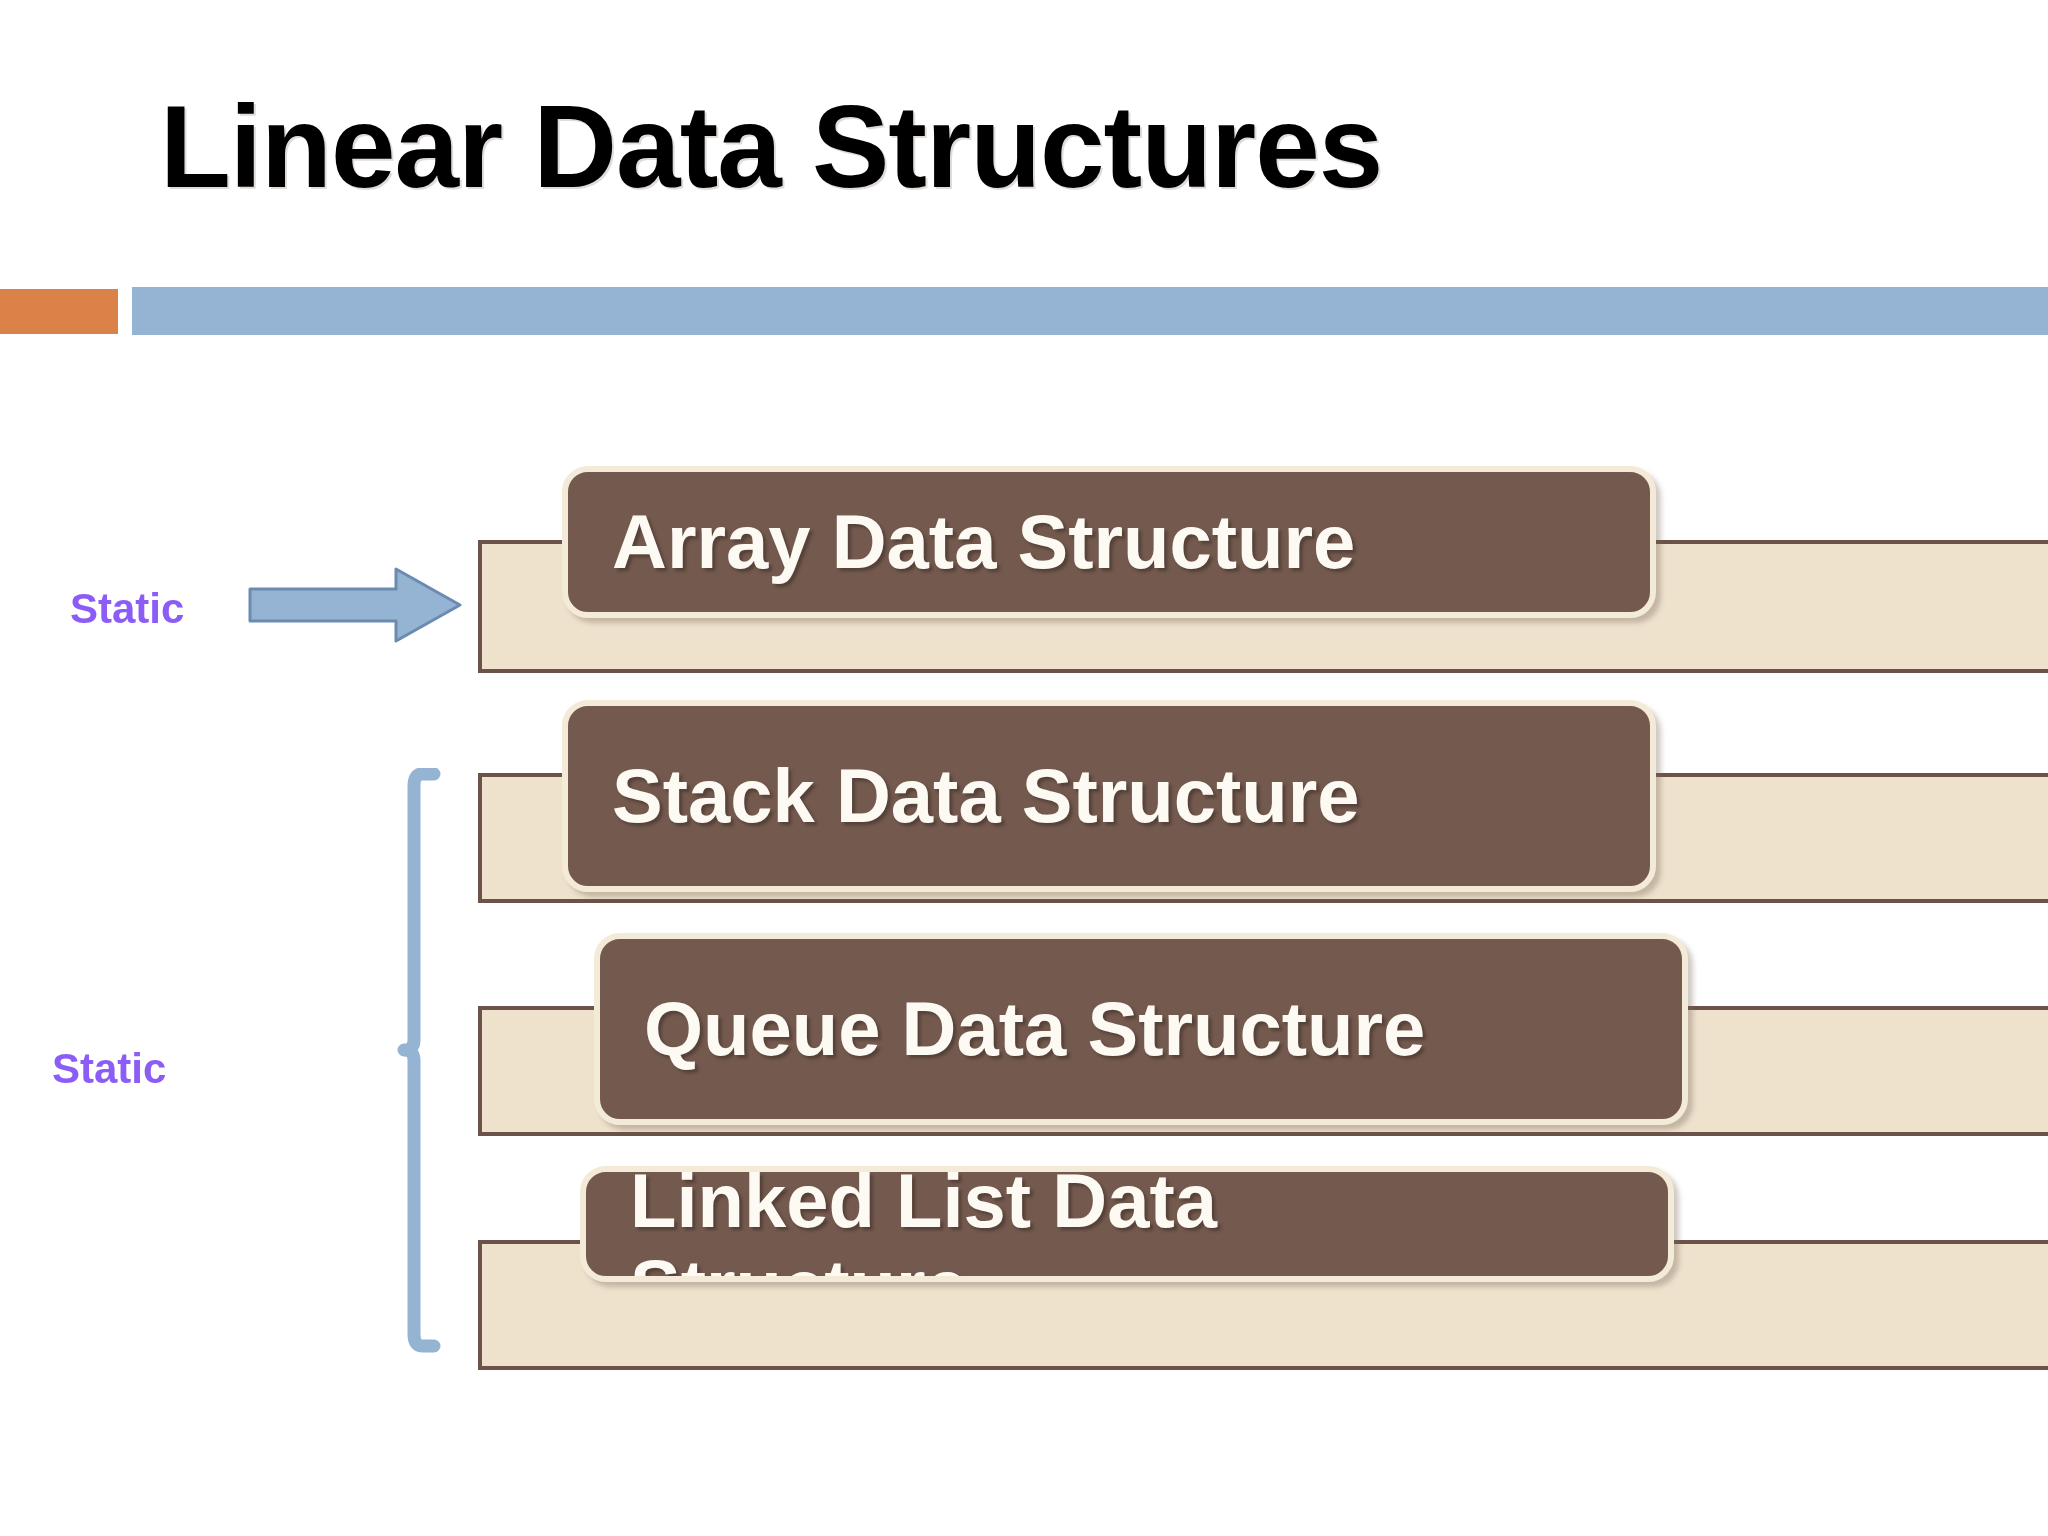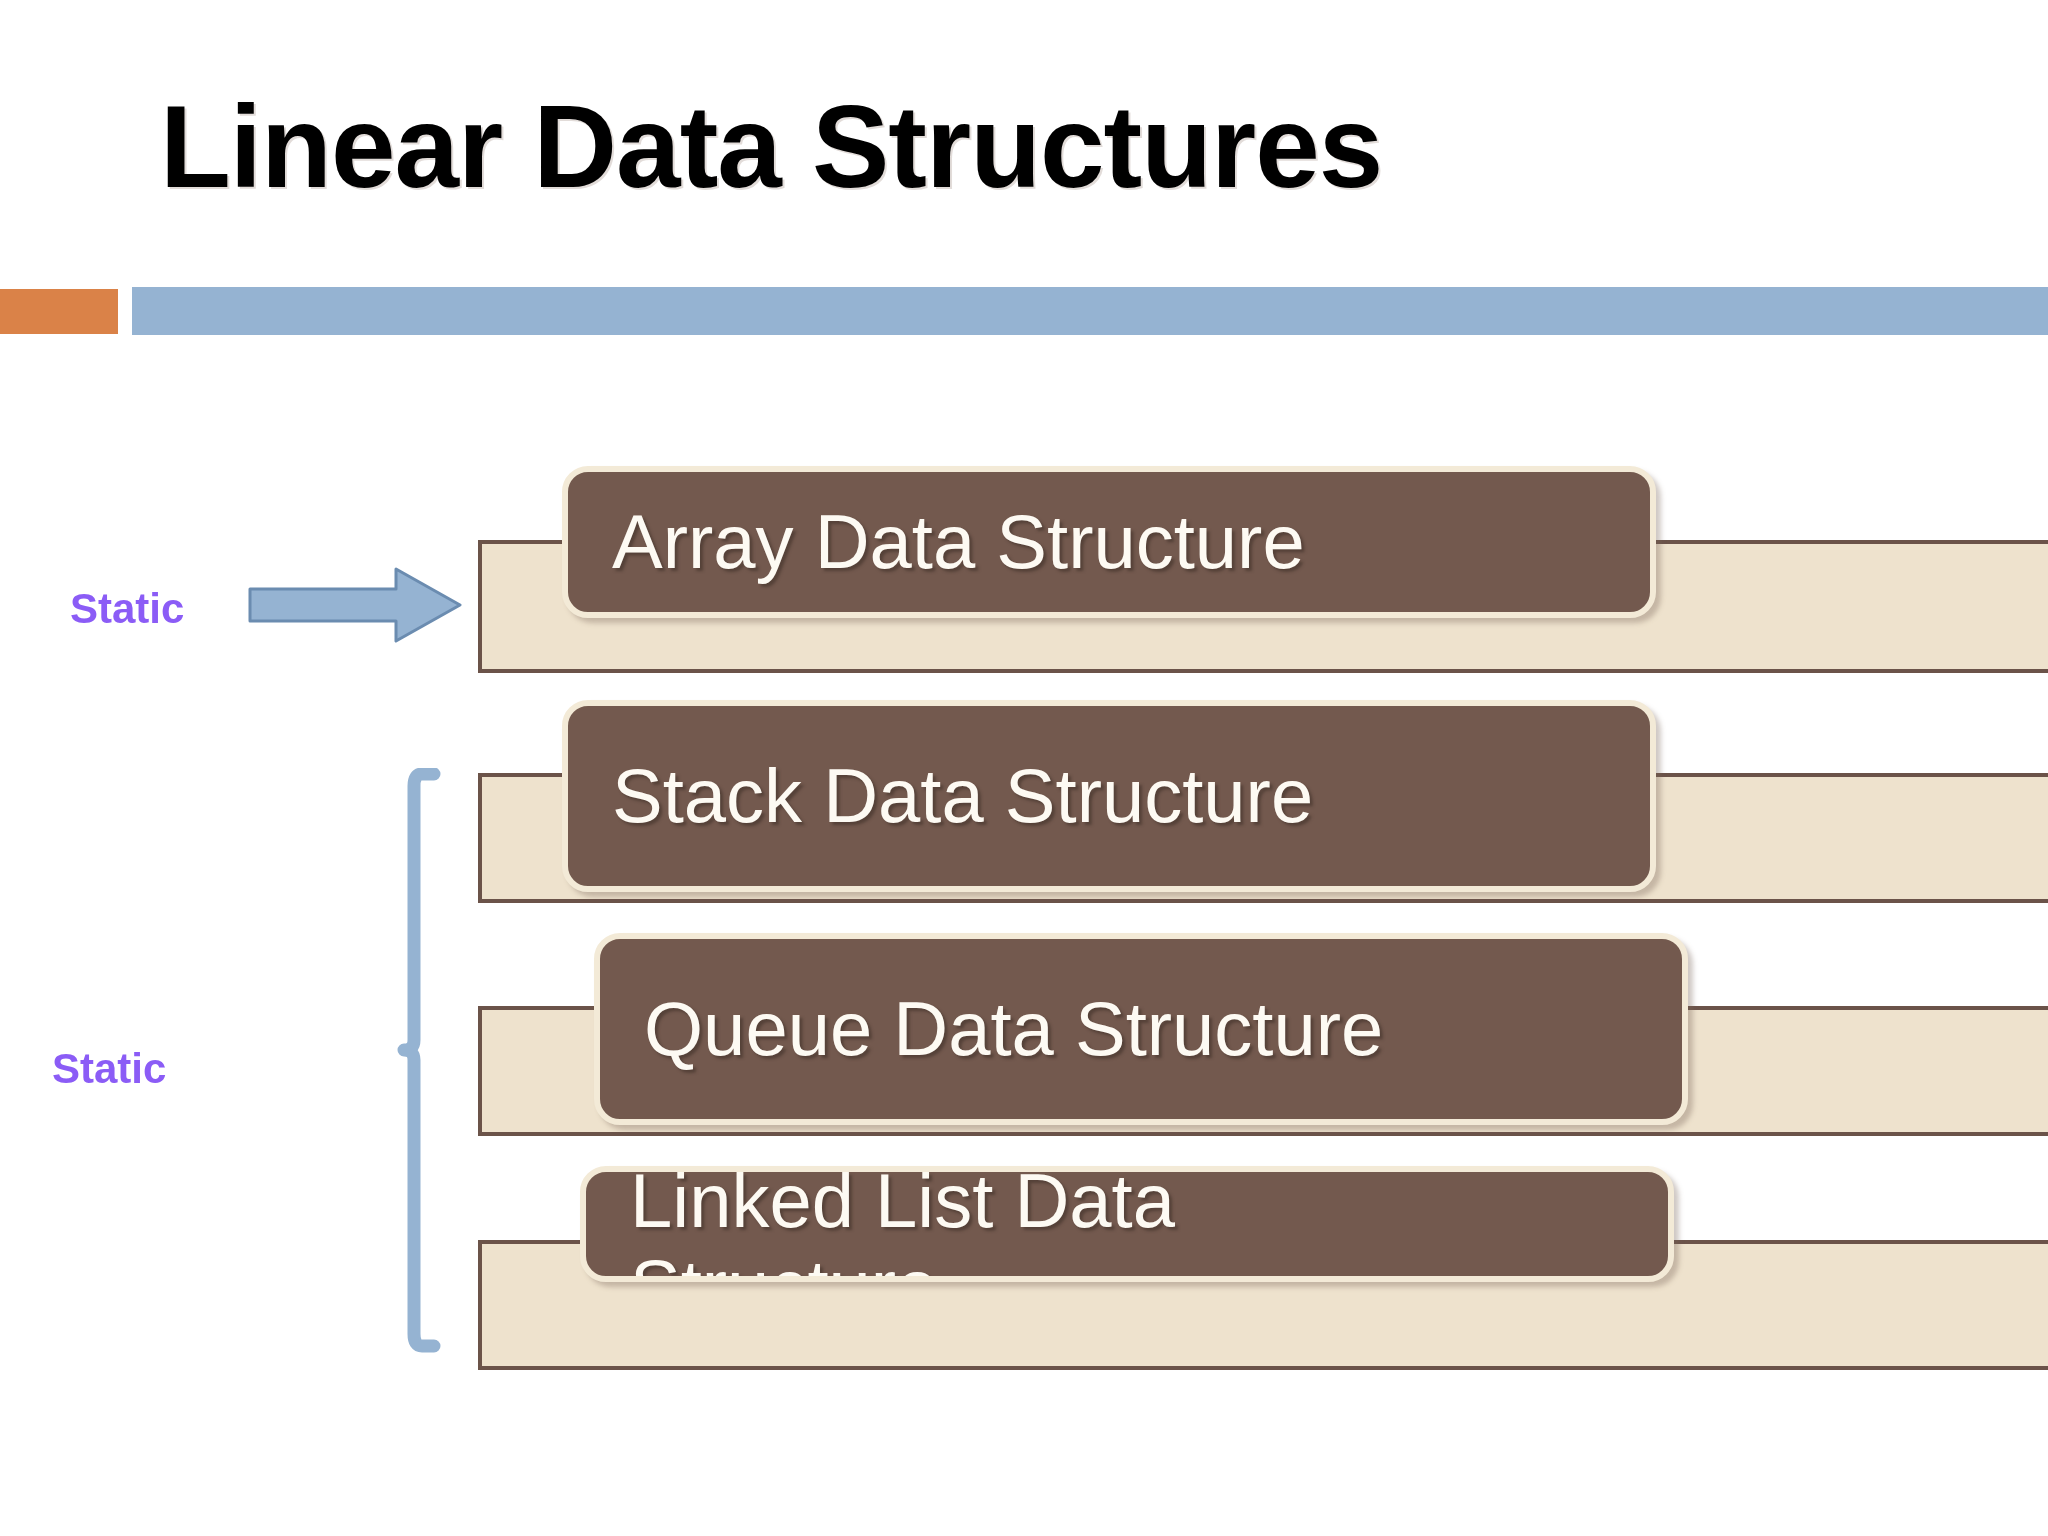--- a/index.html
+++ b/index.html
@@ -98,21 +98,21 @@
     box-sizing: border-box;
     box-shadow: 5px 5px 5px rgba(120,100,90,0.35);
     overflow: hidden;
   }
   .brown-box-label {
     position: absolute;
     left: 44px;
     right: 16px;
     color: #fdfaf3;
     font-size: 76px;
-    font-weight: normal;
+    font-weight: bold;
     line-height: 86px;
     text-shadow: 3px 3px 3px rgba(60,45,38,0.55);
     white-space: pre-line;
   }
   .label-single { top: 50%; transform: translateY(-50%); }
   .label-wrap   { top: -14px; }
 </style>
 </head>
 <body>
 

